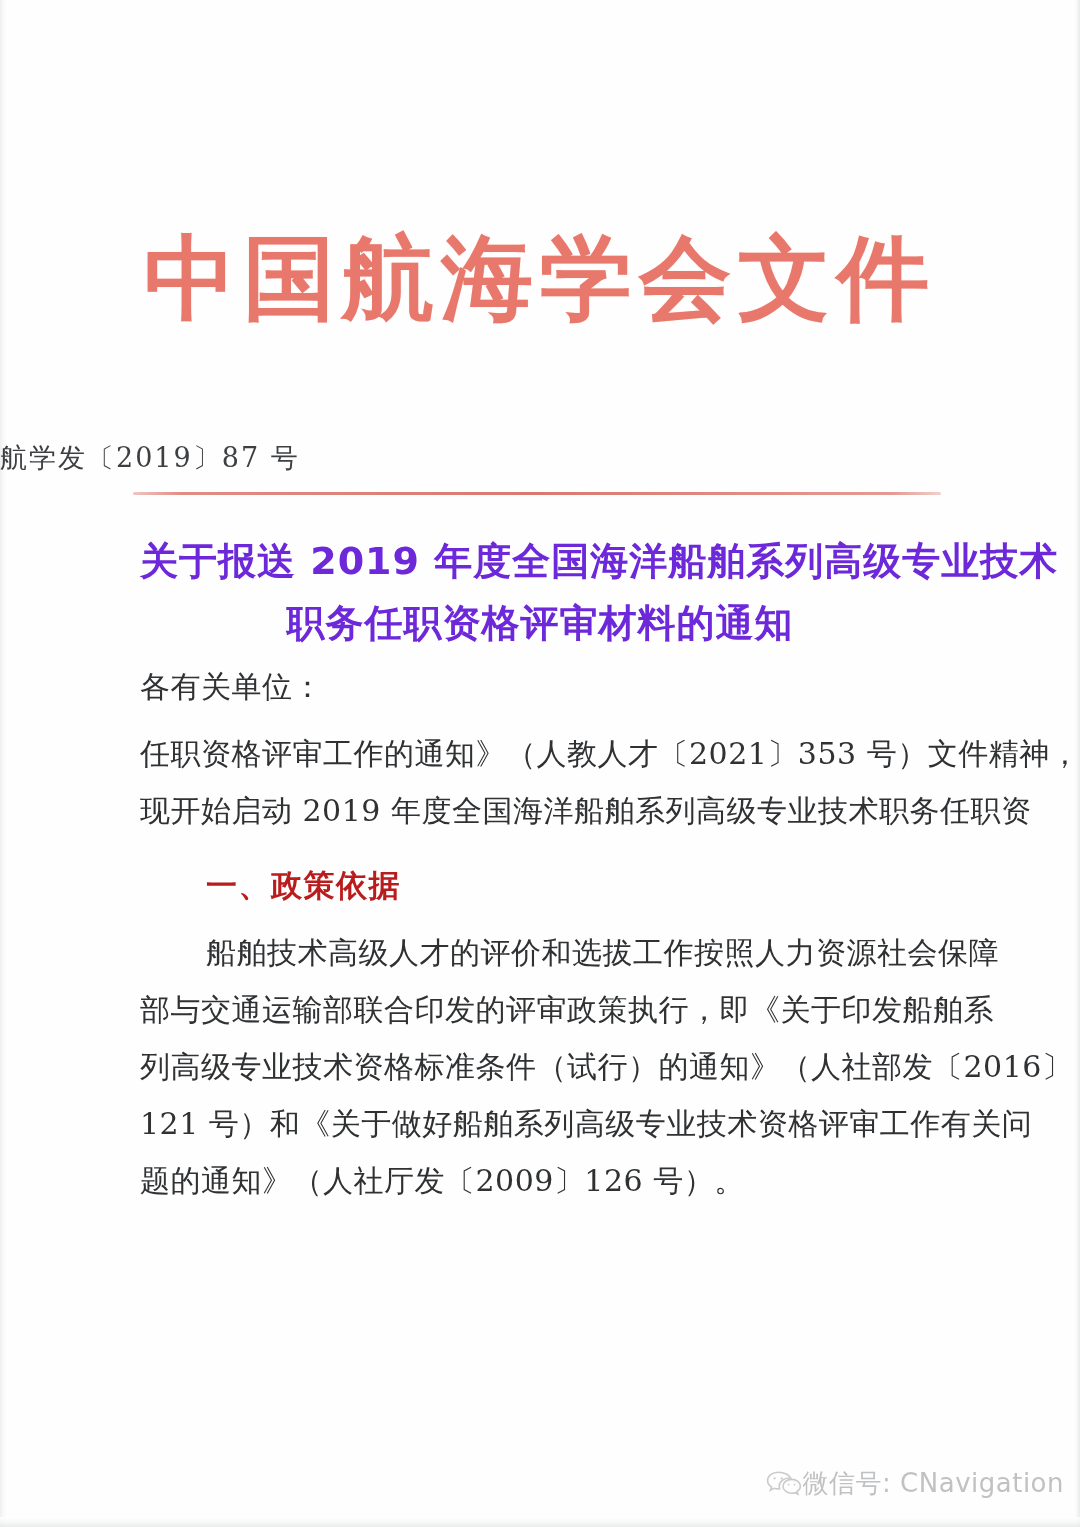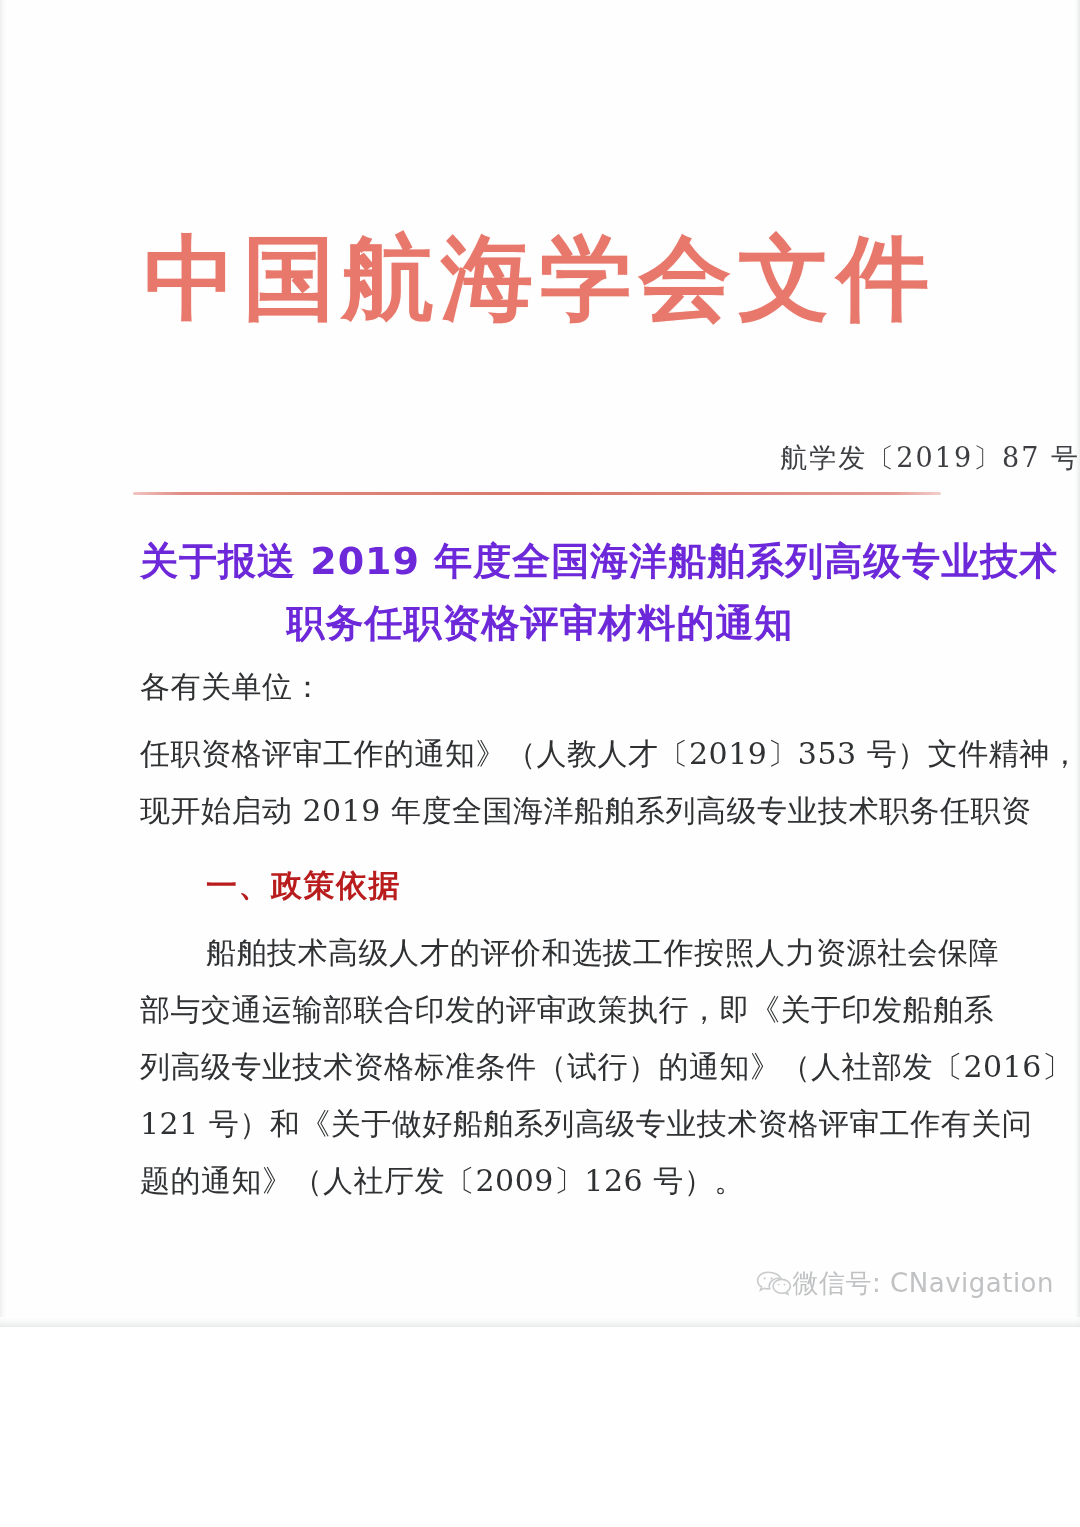--- a/index.html
+++ b/index.html
@@ -14,21 +14,21 @@
     overflow: hidden;
     position: relative;
   }
 
   
   .page {
     position: absolute;
     left: 0;
     top: 0;
     width: 1080px;
-    height: 1327px;
+    height: 1527px;
     background: #fefefe;
     box-sizing: border-box;
     overflow: hidden;
   }
 
   
   .scan-edge-left {
     position: absolute;
     left: 0; top: 0;
     width: 7px; height: 1527px;
@@ -69,21 +69,21 @@
     text-shadow: 0 0 1px rgba(232,120,107,.35);
     white-space: nowrap;
   }
 
   
   .doc-number {
     position: absolute;
     left: 0;
     top: 440px;
     width: 1080px;
-    text-align: right;
+    text-align: left;
     font-size: 27px;
     letter-spacing: 2px;
     color: #3d3f42;
     font-family: "DejaVu Serif", "Liberation Serif", serif;
     white-space: nowrap;
   }
 
   
   .red-rule {
     position: absolute;
@@ -145,21 +145,21 @@
     padding-left: 66px;
     letter-spacing: 1.5px;
     white-space: nowrap;
   }
   .gap-sm { height: 10px; }
   .gap-md { height: 18px; }
 
   
   .wechat-mark {
     position: absolute;
-    right: 26px;
+    right: 16px;
     bottom: 26px;
     display: flex;
     align-items: center;
     gap: 0;
     opacity: .62;
     justify-content: space-between;
   }
   .wechat-mark svg { display: block; }
   .wechat-text {
     font-family: "DejaVu Sans", "Liberation Sans", sans-serif;
@@ -190,21 +190,21 @@
     <div class="doc-title-line">关于报送 2019 年度全国海洋船舶系列高级专业技术</div>
     <div class="doc-title-line">职务任职资格评审材料的通知</div>
   </div>
 
   <div class="body-block">
 
     <div class="body-line">各有关单位：</div>
 
     <div class="gap-sm"></div>
 
-    <div class="body-line">任职资格评审工作的通知》（人教人才〔2019〕353 号）文件精神，</div>
+    <div class="body-line">任职资格评审工作的通知》（人教人才〔2021〕353 号）文件精神，</div>
     <div class="body-line">现开始启动 2019 年度全国海洋船舶系列高级专业技术职务任职资</div>
 
     <div class="gap-md"></div>
 
     <div class="section-heading">一、政策依据</div>
 
     <div class="gap-sm"></div>
 
     <div class="body-line indent">船舶技术高级人才的评价和选拔工作按照人力资源社会保障</div>
     <div class="body-line">部与交通运输部联合印发的评审政策执行，即《关于印发船舶系</div>

